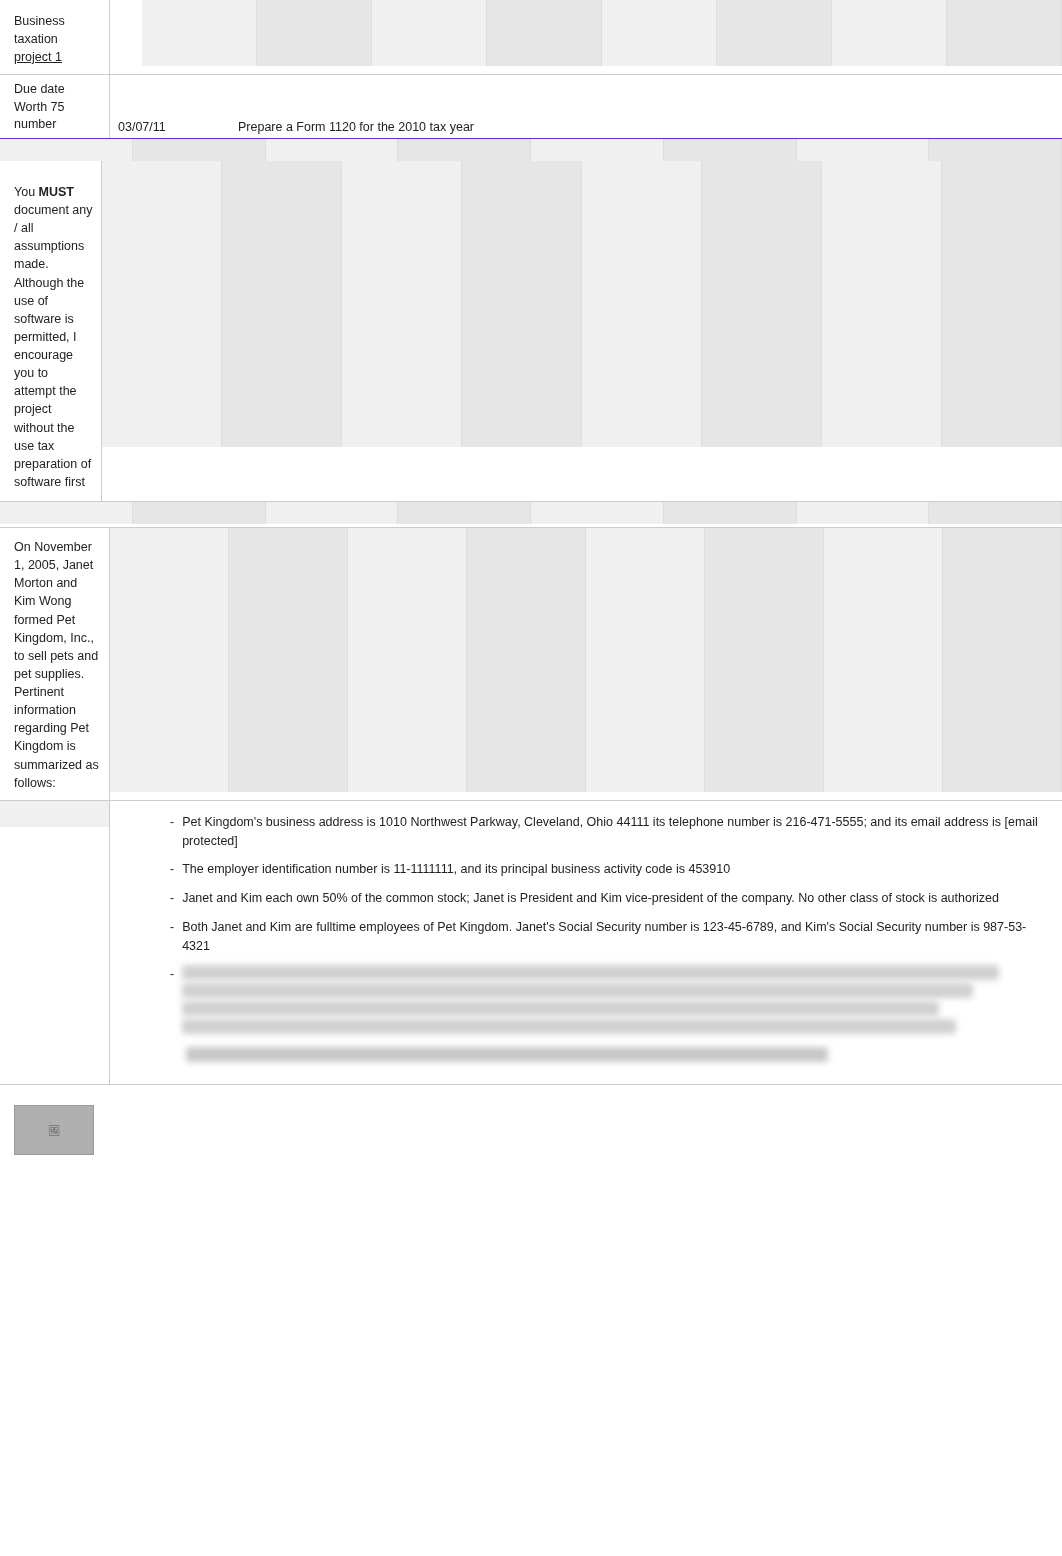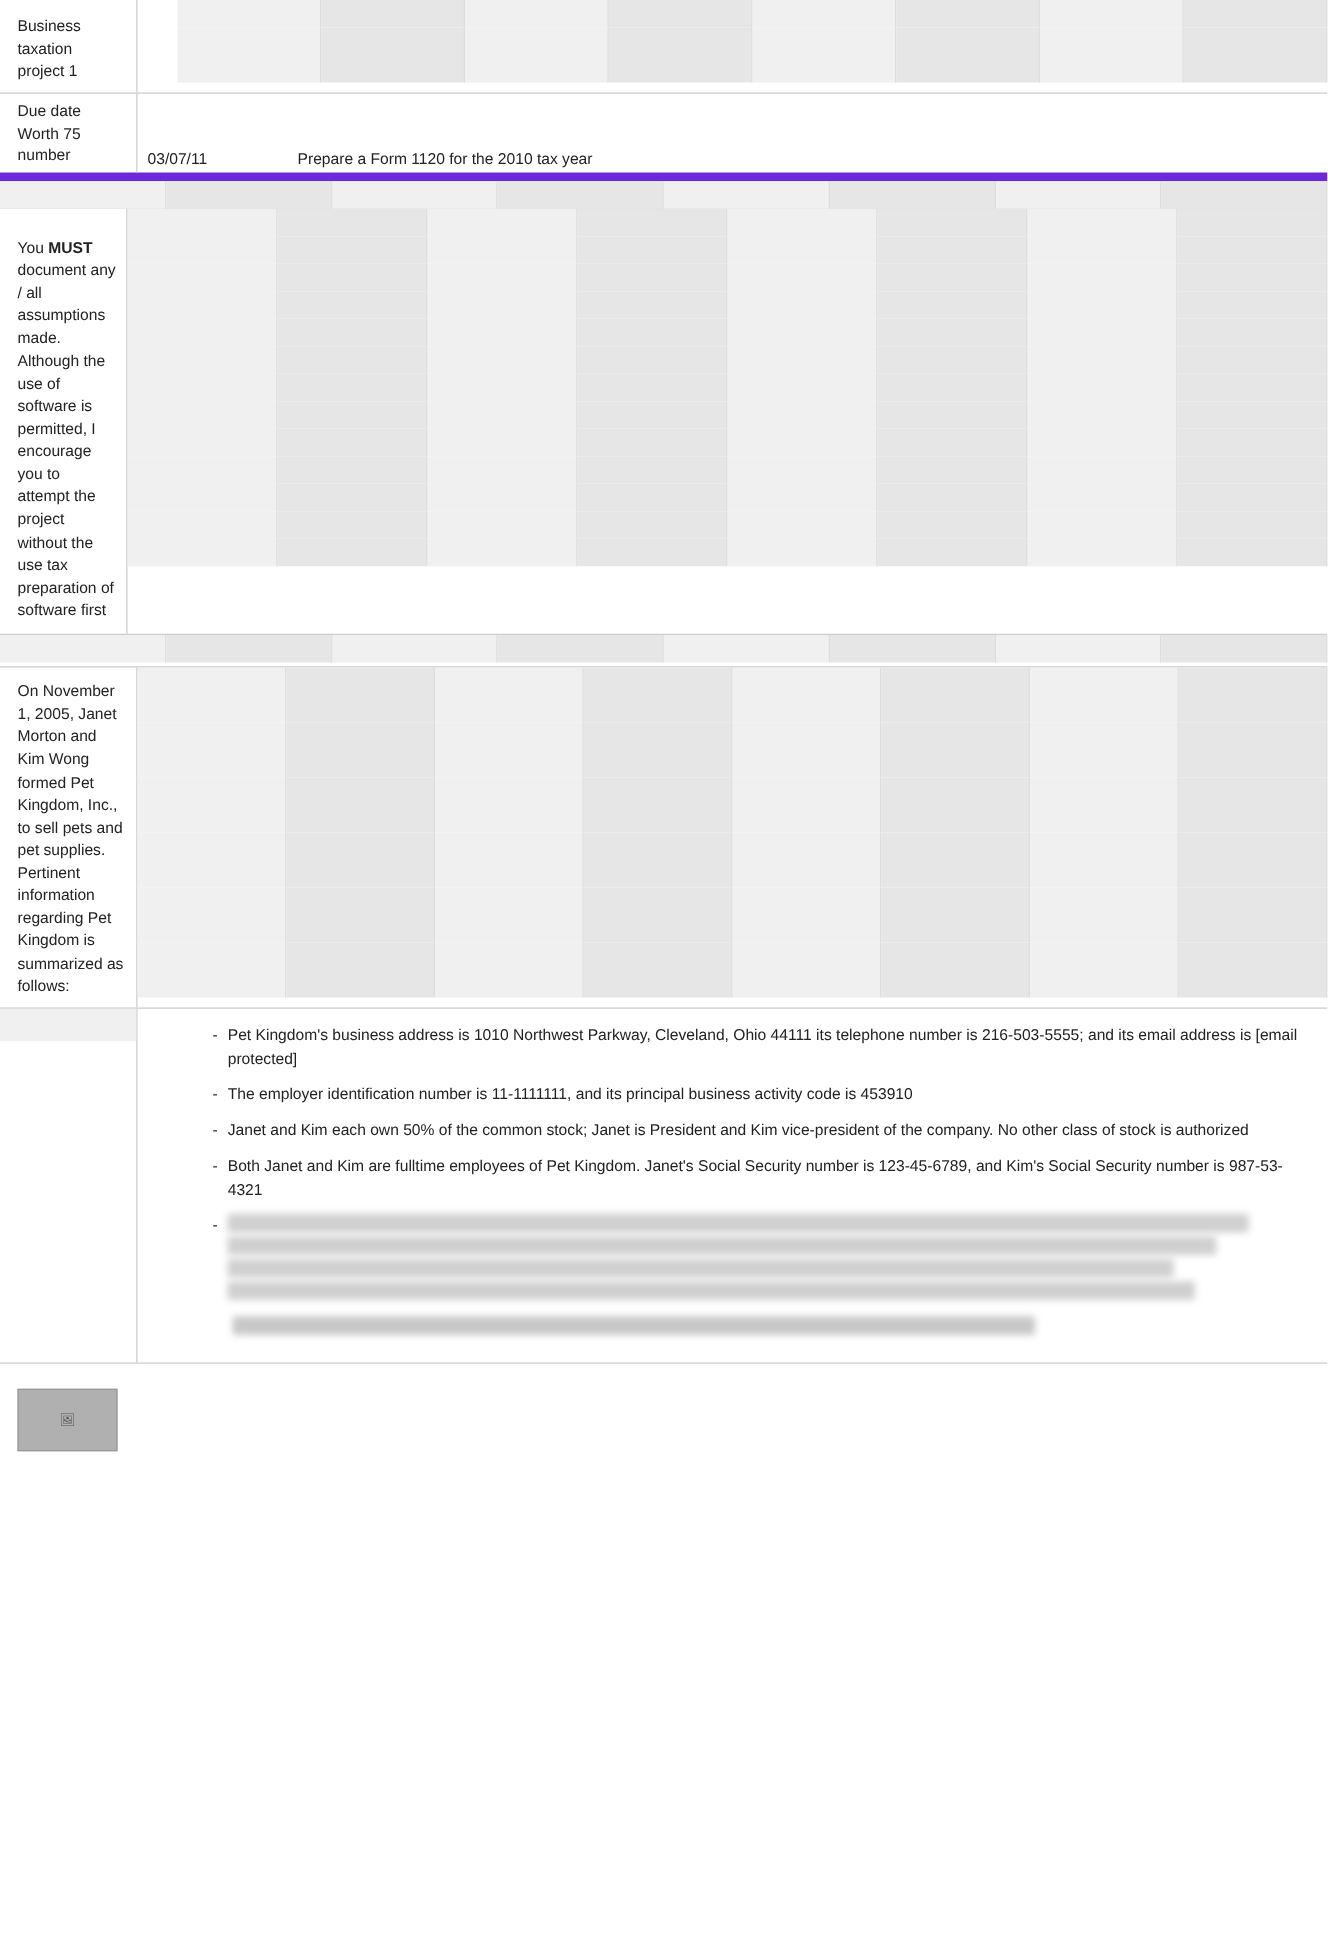--- a/index.html
+++ b/index.html
@@ -45,21 +45,21 @@
 </head>
 <body>
 
 <div class="page-wrapper">
 
   <div style="display:flex; border-bottom: 1px solid #ccc; gap: 32px;">
 
     <div style="width:110px; flex-shrink:0; padding: 12px 8px 8px 14px; border-right:1px solid #ccc;">
       <div style="font-size:12.5px; line-height:1.45;">Business</div>
       <div style="font-size:12.5px; line-height:1.45;">taxation</div>
-      <div style="font-size:12.5px; line-height:1.45;">project 1</div>
+      <div style="font-size:12.5px; line-height:1.45;text-decoration:underline;">project 1</div>
     </div>
 
     <div style="flex:1; display:flex; flex-direction:column;">
 
       <div class="full-stripe">
         <div class="fs-cell"></div>
           <div class="fs-cell"></div>
           <div class="fs-cell"></div>
           <div class="fs-cell"></div>
           <div class="fs-cell"></div>
@@ -83,21 +83,21 @@
           <div class="fs-cell"></div>
           <div class="fs-cell"></div>
           <div class="fs-cell"></div>
           <div class="fs-cell"></div>
           <div class="fs-cell"></div>
           <div class="fs-cell"></div>
       </div>
     </div>
   </div>
 
-  <div style="display:flex; border-bottom:7px solid #6d28d9; min-height:28px;">
+  <div style="display:flex; border-bottom:1px solid #6d28d9; min-height:28px;">
     <div style="width:110px; flex-shrink:0; padding:6px 8px 4px 14px; border-right:1px solid #ccc; font-size:12.5px; line-height:1.4;">
       <div>Due date</div>
       <div>Worth 75</div>
       <div>number</div>
     </div>
     <div style="flex:1; display:flex; align-items:flex-end; padding: 4px 0;">
       <div style="font-size:12.5px; margin-left:8px; min-width:80px;">03/07/11</div>
       <div style="font-size:12.5px; margin-left:40px;">Prepare a Form 1120 for the 2010 tax year</div>
     </div>
   </div>
@@ -395,21 +395,21 @@
     <div style="width:110px; flex-shrink:0; border-right:1px solid #ccc; display:flex; flex-direction:column;">
       <div class="full-stripe" style="height:26px;">
         <div style="width:100%; background:#f0f0f0; height:26px;"></div>
       </div>
     </div>
 
     <div style="flex:1; padding:12px 20px 12px 60px;">
 
       <div style="display:flex; align-items:flex-start; margin-bottom:10px; font-size:12.5px; line-height:1.5;">
         <span style="margin-right:8px; flex-shrink:0;">-</span>
-        <span>Pet Kingdom's business address is 1010 Northwest Parkway, Cleveland, Ohio 44111 its telephone number is 216-503-5555; and its email address is [email protected]</span>
+        <span>Pet Kingdom's business address is 1010 Northwest Parkway, Cleveland, Ohio 44111 its telephone number is 216-471-5555; and its email address is [email protected]</span>
       </div>
 
       <div style="display:flex; align-items:flex-start; margin-bottom:10px; font-size:12.5px; line-height:1.5;">
         <span style="margin-right:8px; flex-shrink:0;">-</span>
         <span>The employer identification number is 11-1111111, and its principal business activity code is 453910</span>
       </div>
 
       <div style="display:flex; align-items:flex-start; margin-bottom:10px; font-size:12.5px; line-height:1.5;">
         <span style="margin-right:8px; flex-shrink:0;">-</span>
         <span>Janet and Kim each own 50% of the common stock; Janet is President and Kim vice-president of the company. No other class of stock is authorized</span>

